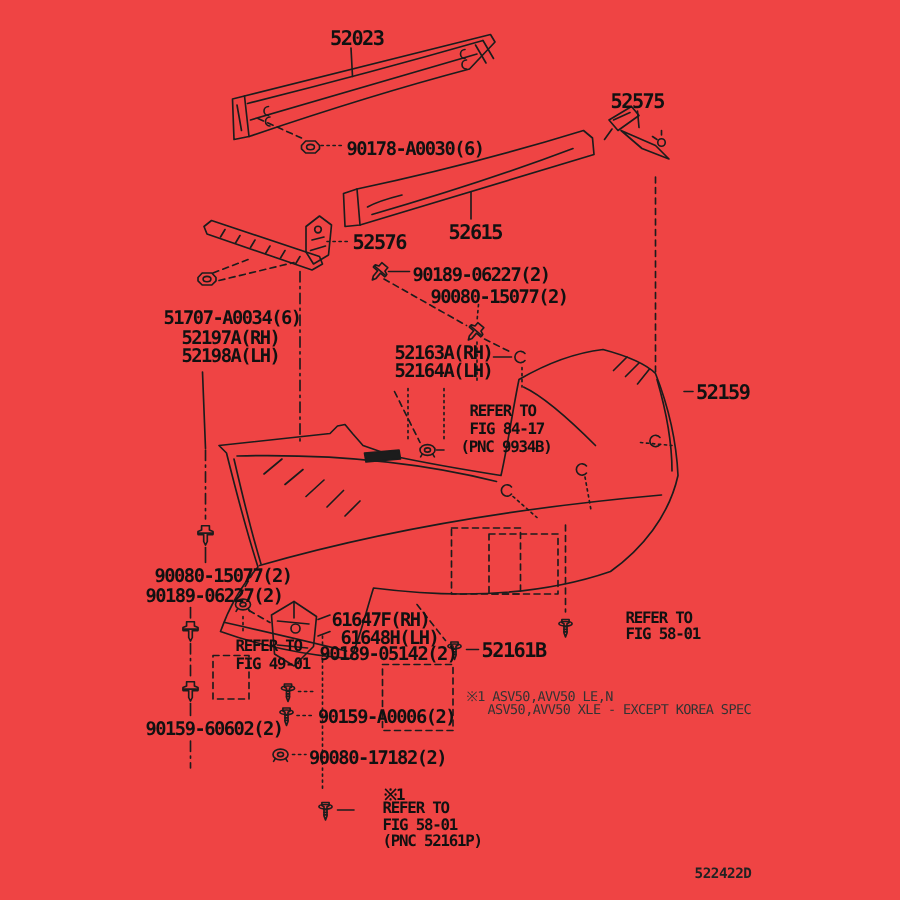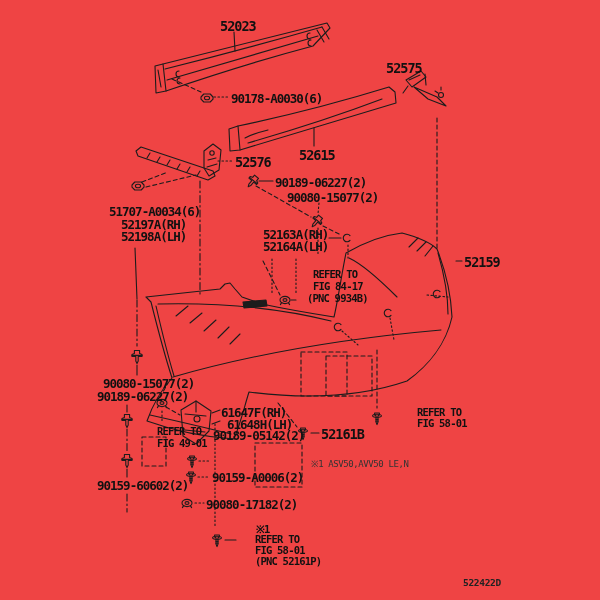--- a/index.html
+++ b/index.html
@@ -236,21 +236,21 @@
           <use href="#sym-grommet"></use>
         </g>
     <g transform="translate(347,238)">
           <use href="#sym-clip"></use>
         </g>
   </g>
 </svg>
 
 <div class="lbl big" style="left:220px;top:18px">52023</div>
 <div class="lbl" style="left:231px;top:91px">90178-A0030(6)</div>
-<div class="lbl big" style="left:386px;top:60px">52575</div>
+<div class="lbl big" style="left:407px;top:60px">52575</div>
 <div class="lbl big" style="left:235px;top:154px">52576</div>
 <div class="lbl big" style="left:299px;top:147px">52615</div>
 
 <div class="lbl" style="left:275px;top:175px">90189-06227(2)</div>
 <div class="lbl" style="left:287px;top:190px">90080-15077(2)</div>
 
 <div class="lbl" style="left:109px;top:204px">51707-A0034(6)</div>
 <div class="lbl" style="left:121px;top:217px">52197A(RH)</div>
 <div class="lbl" style="left:121px;top:229px">52198A(LH)</div>
 
@@ -281,16 +281,17 @@
 <div class="lbl" style="left:213px;top:428px">90189-05142(2)</div>
 <div class="lbl" style="left:212px;top:470px">90159-A0006(2)</div>
 <div class="lbl" style="left:206px;top:497px">90080-17182(2)</div>
 
 <div class="lbl small" style="left:240px;top:522px">※1</div>
 <div class="lbl small" style="left:239px;top:533px">REFER TO</div>
 <div class="lbl small" style="left:239px;top:544px">FIG 58-01</div>
 <div class="lbl small" style="left:239px;top:555px">(PNC 52161P)</div>
 
 <div class="lbl note" style="left:311px;top:457px">※1 ASV50,AVV50 LE,N</div>
+<div class="lbl note" style="left:325px;top:469px">ASV50,AVV50 XLE - EXCEPT KOREA SPEC</div>
 
 <div class="lbl code" style="left:463px;top:577px">522422D</div>
 
 </div>
 
 </body></html>

